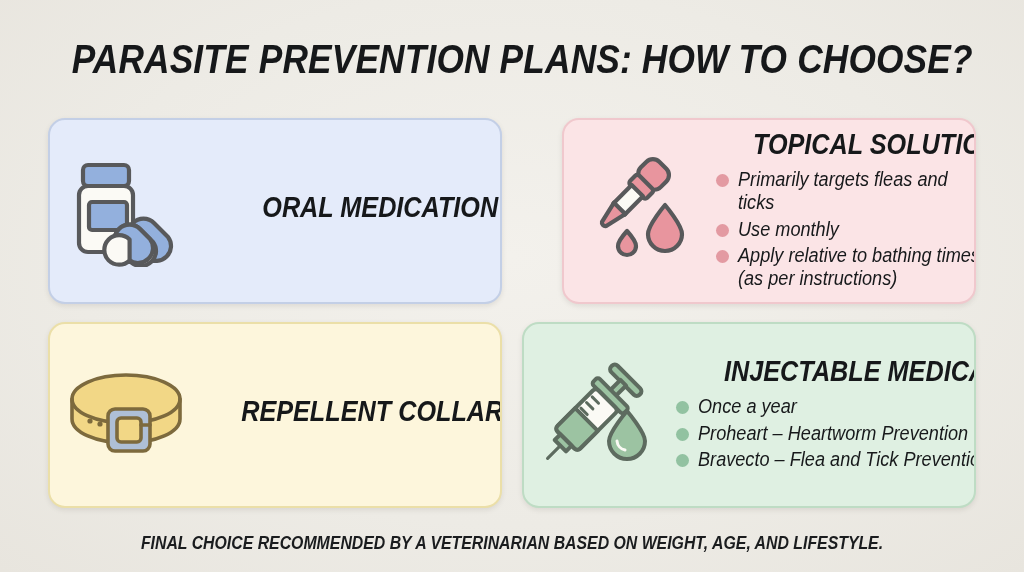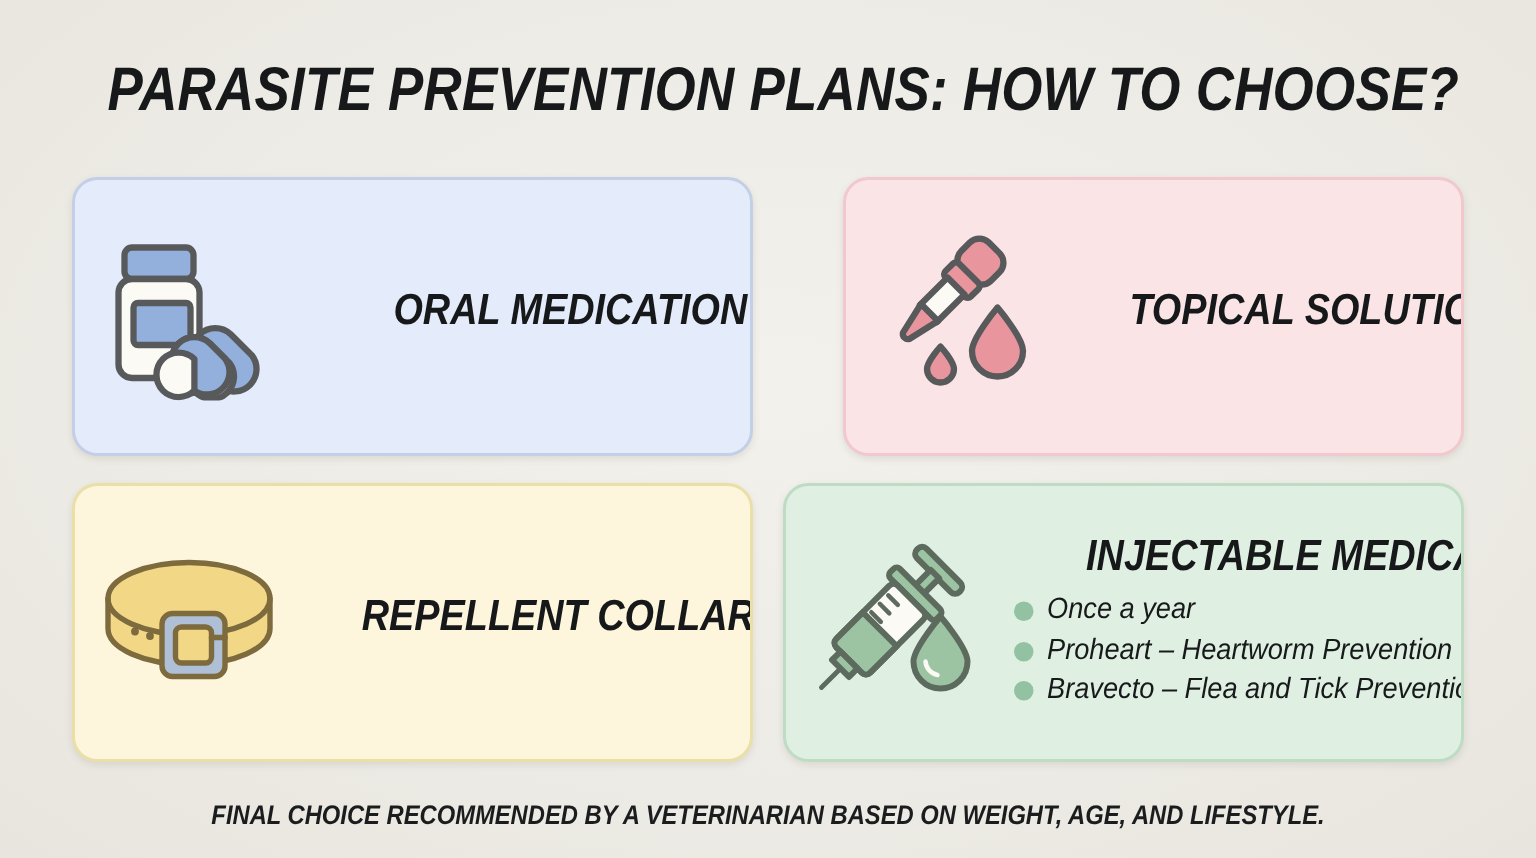--- a/index.html
+++ b/index.html
@@ -180,20 +180,34 @@
               <rect x="54" y="38" width="16" height="26" fill="#fbfaf5"></rect>
               <path d="M54 63 h16 l-5 22 a3.5 3.5 0 0 1 -6 0 z" fill="#e8959e"></path>
             </g>
             <path d="M46 76 c0 0 -9 10 -9 15 a9 9 0 0 0 18 0 c0 -5 -9 -15 -9 -15 z" fill="#e8959e"></path>
             <path d="M84 50 c0 0 -17 20 -17 29 a17 17 0 0 0 34 0 c0 -9 -17 -29 -17 -29 z" fill="#e8959e"></path>
           </g>
         </svg>
       </div>
       <div class="card-body">
         <div class="card-heading">TOPICAL SOLUTION</div>
+        <ul class="bullets">
+          <li class="bullet">
+            <span class="dot d-pink"></span>
+            <span class="btext">Primarily targets fleas and ticks</span>
+          </li>
+          <li class="bullet">
+            <span class="dot d-pink"></span>
+            <span class="btext">Use monthly</span>
+          </li>
+          <li class="bullet">
+            <span class="dot d-pink"></span>
+            <span class="btext">Apply relative to bathing times<br>(as per instructions)</span>
+          </li>
+        </ul>
       </div>
     </div>
 
     <div class="card c-yellow">
       <div class="card-icon">
         <svg width="128" height="100" viewBox="0 0 128 100">
           <g stroke="#7d6a3d" stroke-width="3.6" stroke-linejoin="round" stroke-linecap="round">
             <path d="M10 34 a54 24 0 0 1 108 0 v20 a54 24 0 0 1 -108 0 z" fill="#f2d786"></path>
             <path d="M10 34 a54 24 0 0 0 108 0" fill="none"></path>
             <rect x="46" y="44" width="42" height="42" rx="7" fill="#aebfd6"></rect>

